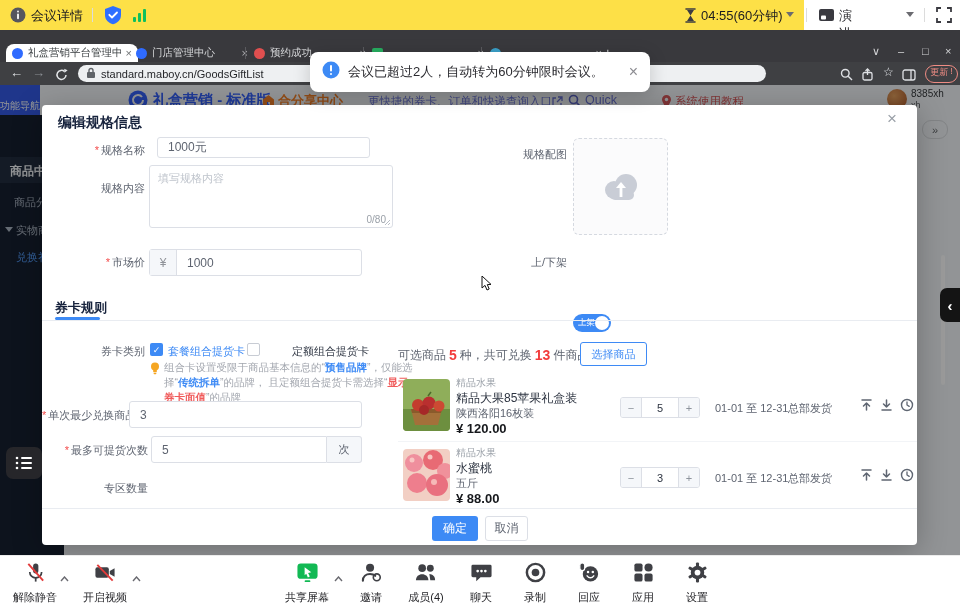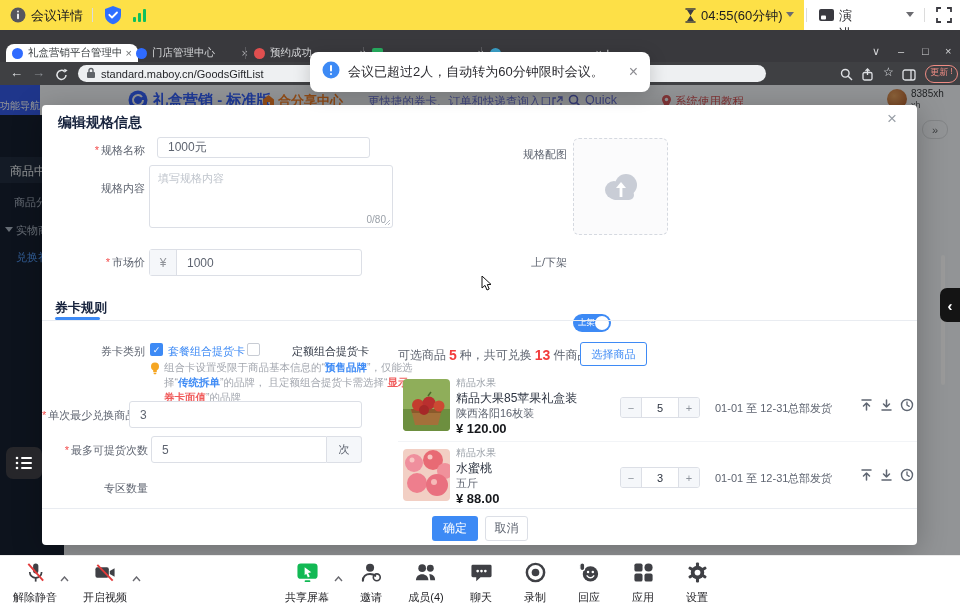--- a/index.html
+++ b/index.html
@@ -33,21 +33,21 @@
   .hdr-navbox{left:0;top:0;width:40px;height:30px;background:#2f54eb;color:#fff;font-size:10px;line-height:13px;
               text-align:center;padding-top:14px;box-sizing:border-box;}
   .logo-text{font-size:15px;font-weight:bold;color:#2e5bff;white-space:nowrap;}
   .hdr-center{font-size:13px;font-weight:bold;color:#ff7e1a;white-space:nowrap;}
   .hdr-promo{font-size:11.5px;color:#6a71d8;white-space:nowrap;}
   .hdr-tut{font-size:11.5px;color:#e05252;white-space:nowrap;text-align:center;}
   .avatar{width:20px;height:20px;border-radius:50%;background:radial-gradient(circle at 35% 35%,#f2a356,#b4541e);}
   .uname{font-size:10px;color:#333;line-height:11px;}
   .sidebar{left:0;top:30px;width:64px;height:440px;background:#0e1523;}
   .sb-active-strip{left:0;top:42px;width:64px;height:26px;background:#1a2433;}
-  .sb1{font-size:12px;font-weight:normal;color:#fff;white-space:nowrap;}
+  .sb1{font-size:12px;font-weight:bold;color:#fff;white-space:nowrap;}
   .sb2{font-size:11px;color:#aeb6c2;white-space:nowrap;}
   .sb3{font-size:11px;color:#4f9bff;white-space:nowrap;}
   .sb-caret{width:0;height:0;border-left:4px solid transparent;border-right:4px solid transparent;border-top:5px solid #aeb6c2;}
   .dim{left:0;top:0;width:960px;height:470px;background:rgba(13,17,23,.45);z-index:5;}
   .expand-pill{left:922px;top:35px;width:24px;height:17px;background:#fff;border:1px solid #e2e2e2;border-radius:9px;
                display:flex;align-items:center;justify-content:center;font-size:11px;color:#666;z-index:1;}
   .scrollbar{left:941px;top:170px;width:4px;height:130px;background:#9a9a9a;border-radius:2px;z-index:6;}
   .handle{left:940px;top:203px;width:20px;height:34px;background:#141414;border-radius:7px 0 0 7px;z-index:12;
           display:flex;align-items:center;justify-content:center;color:#fff;font-size:15px;font-weight:bold;}
   

